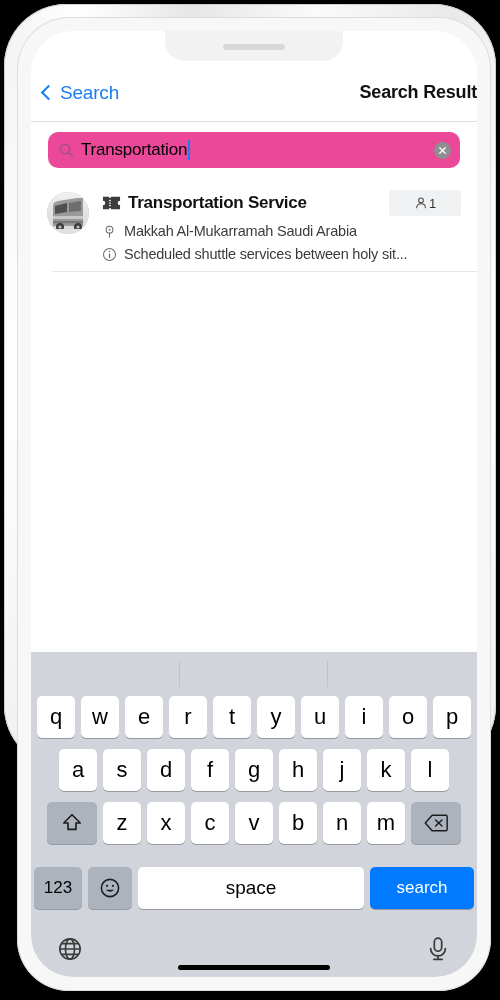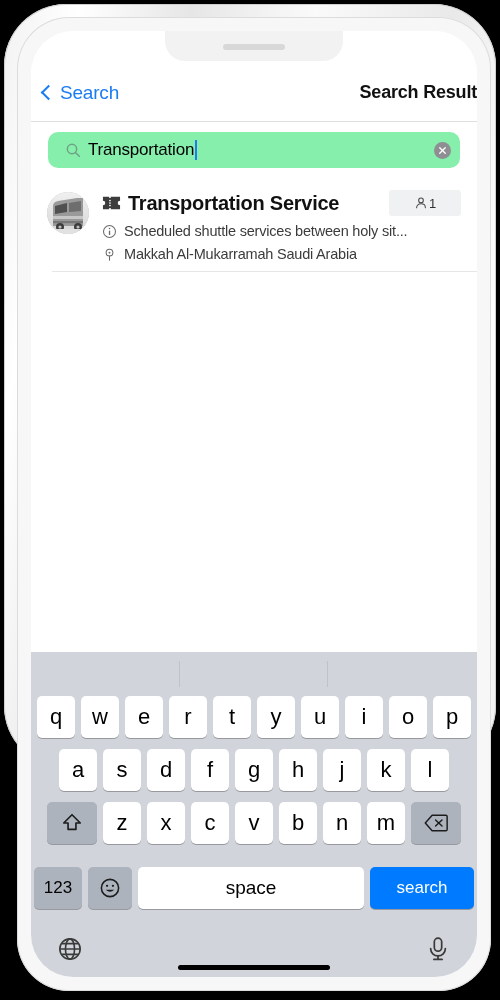--- a/index.html
+++ b/index.html
@@ -93,25 +93,25 @@
     letter-spacing: -0.2px;
   }
 
   
   .search-wrap {
     padding: 10px 17px 11px 17px;
     background: #ffffff;
   }
   .search-field {
     height: 36px;
-    background: #86efac;
+    background: #ec4899;
     border-radius: 10px;
     display: flex;
     align-items: center;
-    padding: 0 9px 0 17px;
+    padding: 0 9px 0 10px;
     position: relative;
   }
   .search-icon { width: 16px; height: 16px; flex: 0 0 auto; opacity: .52; }
   .search-text {
     margin-left: 7px;
     font-size: 17px;
     color: #000;
     letter-spacing: -0.2px;
     white-space: nowrap;
   }
@@ -150,21 +150,21 @@
   .avatar svg { display: block; width: 100%; height: 100%; }
 
   .result-body { flex: 1; margin-left: 13px; min-width: 0; }
   .result-title-row {
     display: flex;
     align-items: center;
     gap: 7px;
   }
   .ticket-icon { width: 19px; height: 14px; flex: 0 0 auto; }
   .result-title {
-    font-size: 20px;
+    font-size: 17px;
     font-weight: bold;
     color: #111;
     letter-spacing: -0.25px;
     white-space: nowrap;
   }
   .people-badge {
     margin-left: auto;
     background: #eff1f3;
     border-radius: 3px;
     height: 26px;
@@ -376,34 +376,34 @@
                 <svg viewBox="0 0 24 24">
                   <circle cx="12" cy="7.5" r="4" fill="none" stroke="#4a4a4a" stroke-width="1.8"></circle>
                   <path d="M4.5 20 c0-4.2 3.4-6.6 7.5-6.6 s7.5 2.4 7.5 6.6" fill="none" stroke="#4a4a4a" stroke-width="1.8" stroke-linecap="round"></path>
                 </svg>
                 <span class="people-count">1</span>
               </span>
             </div>
 
             <div class="meta-line">
               <svg class="meta-icon" viewBox="0 0 24 24">
+                <circle cx="12" cy="9" r="5.4" fill="none" stroke="#6b6b6b" stroke-width="1.7"></circle>
+                <circle cx="12" cy="9" r="1.5" fill="#6b6b6b"></circle>
+                <line x1="12" y1="14.4" x2="12" y2="21" stroke="#6b6b6b" stroke-width="1.7" stroke-linecap="round"></line>
+              </svg>
+              <span class="meta-text">Makkah Al-Mukarramah Saudi Arabia</span>
+            </div>
+
+            <div class="meta-line">
+              <svg class="meta-icon" viewBox="0 0 24 24">
                 <circle cx="12" cy="12" r="9.6" fill="none" stroke="#6b6b6b" stroke-width="1.7"></circle>
                 <circle cx="12" cy="7.2" r="1.25" fill="#6b6b6b"></circle>
                 <rect x="11" y="10.2" width="2.1" height="7.4" rx="1" fill="#6b6b6b"></rect>
               </svg>
               <span class="meta-text">Scheduled shuttle services between holy sit...</span>
-            </div>
-
-            <div class="meta-line">
-              <svg class="meta-icon" viewBox="0 0 24 24">
-                <circle cx="12" cy="9" r="5.4" fill="none" stroke="#6b6b6b" stroke-width="1.7"></circle>
-                <circle cx="12" cy="9" r="1.5" fill="#6b6b6b"></circle>
-                <line x1="12" y1="14.4" x2="12" y2="21" stroke="#6b6b6b" stroke-width="1.7" stroke-linecap="round"></line>
-              </svg>
-              <span class="meta-text">Makkah Al-Mukarramah Saudi Arabia</span>
             </div>
           </div>
         </div>
         <div class="row-sep"></div>
       </div>
 
       <div class="content-fill"></div>
 
       <div class="keyboard">
 

